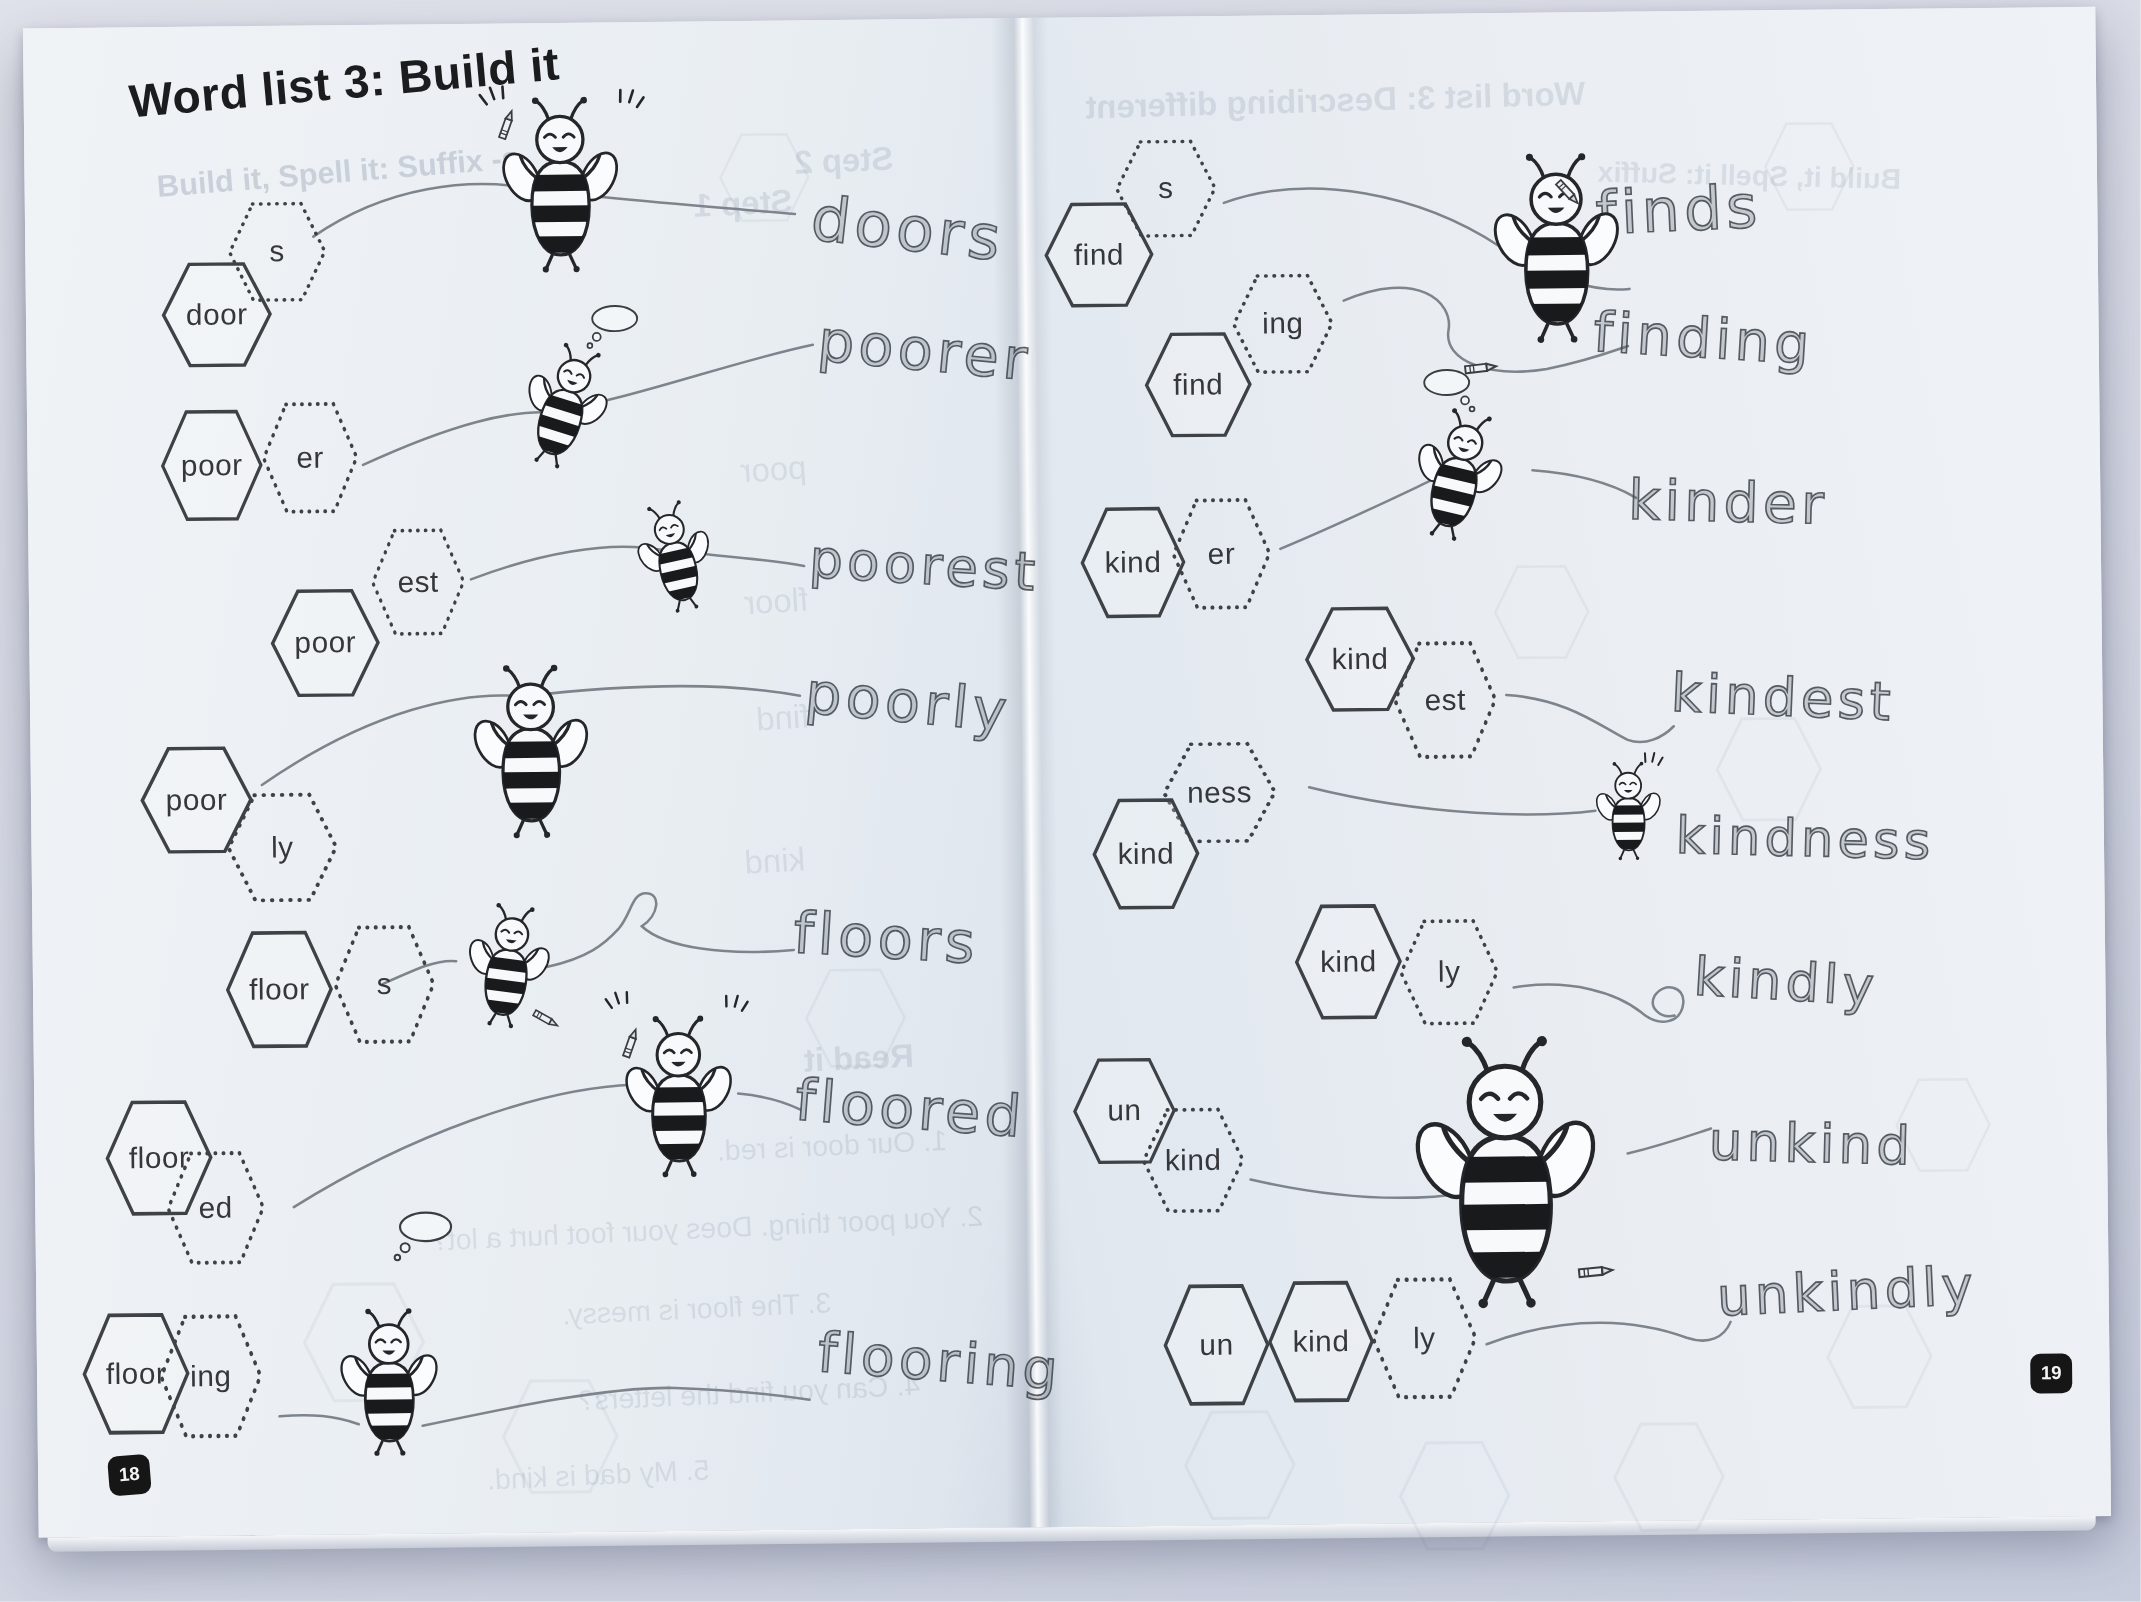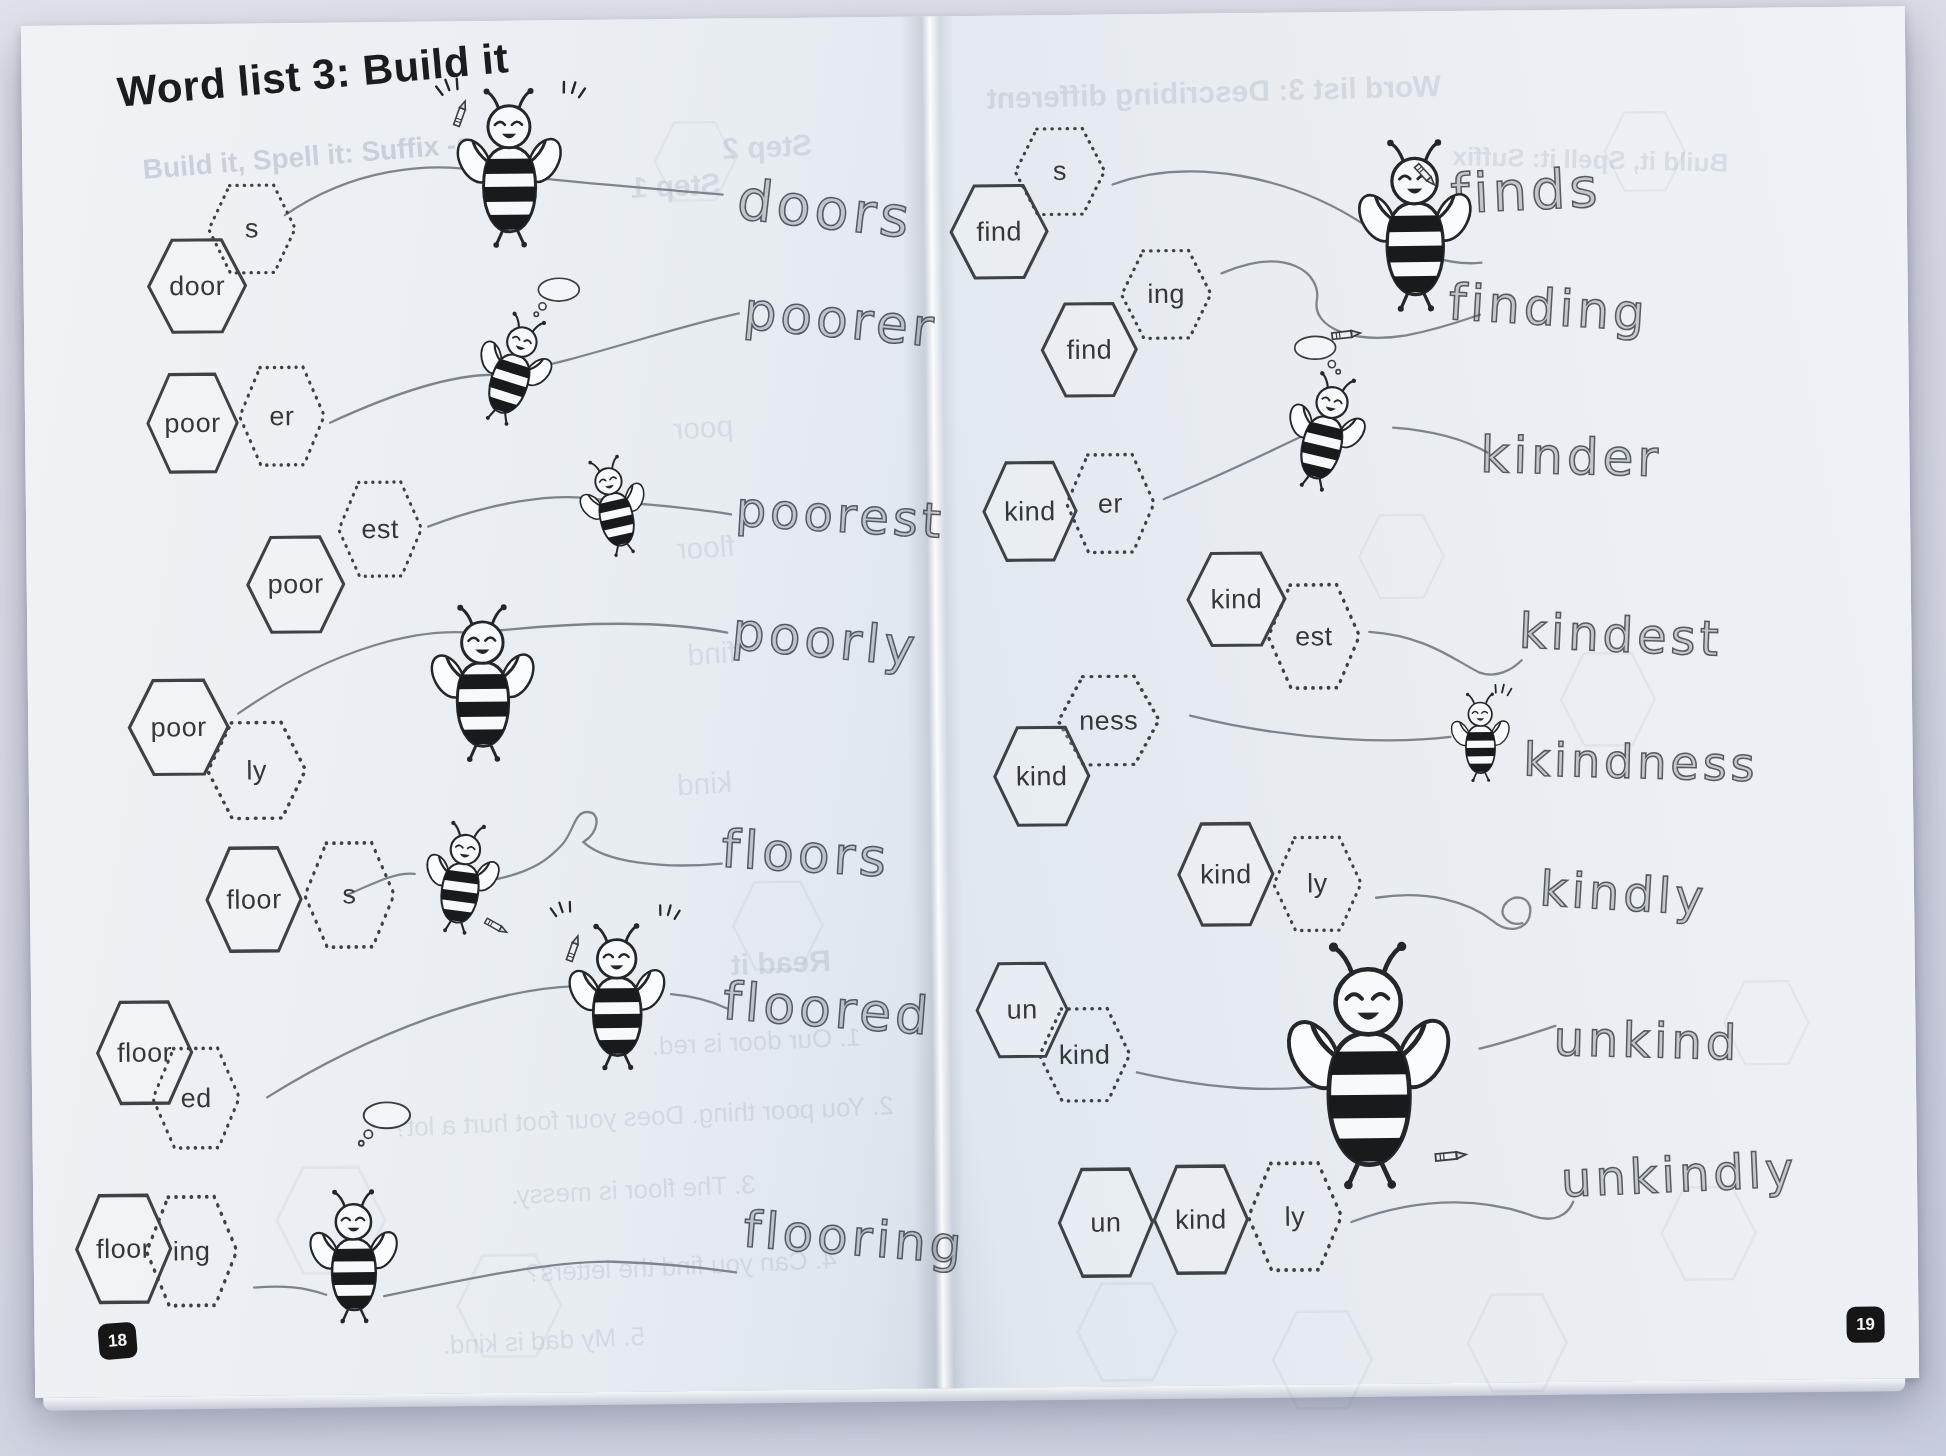--- a/index.html
+++ b/index.html
@@ -467,14 +467,14 @@
       <use href="#sparkle" xlink:href="#sparkle"></use>
     </svg>
 
   <svg class="bee" style="left:1258px;top:928px;width:158px;height:248px">
       <use href="#bee" xlink:href="#bee"></use>
     </svg>
   <svg class="pcl" style="left:1400px;top:1138px;width:36px;height:14px;transform:rotate(-5deg)">
       <use href="#pencil" xlink:href="#pencil"></use>
     </svg>
 
-  <div class="badge" style="left:1812px;top:1300px">19</div>
+  <div class="badge" style="left:1812px;top:1224px">19</div>
 </div>
 
 </body></html>

